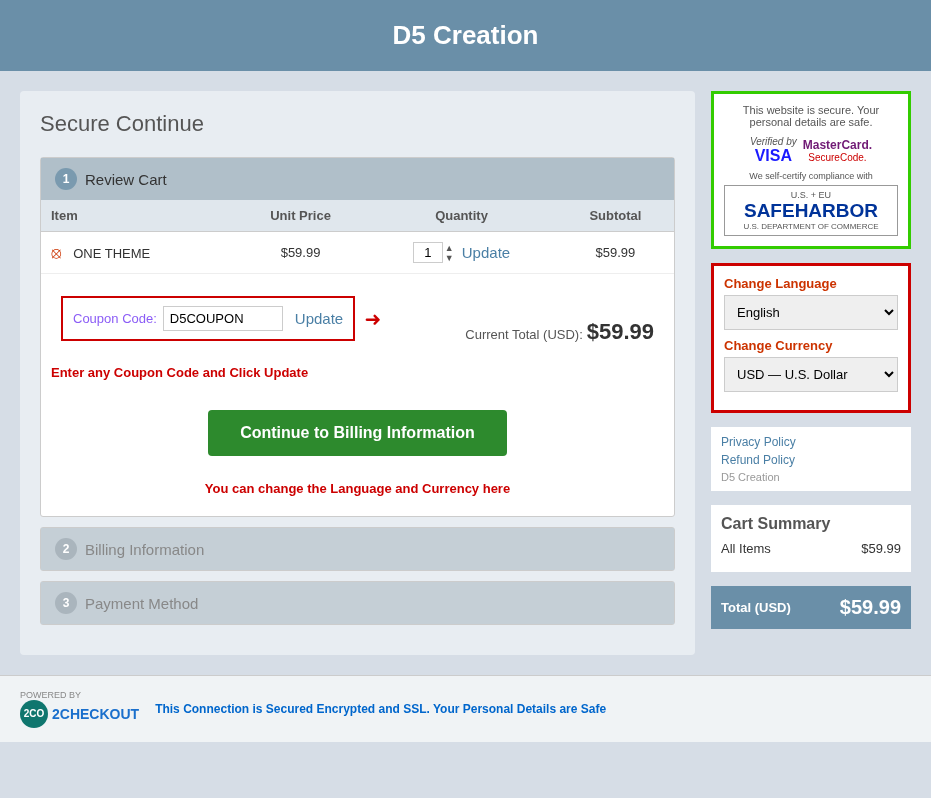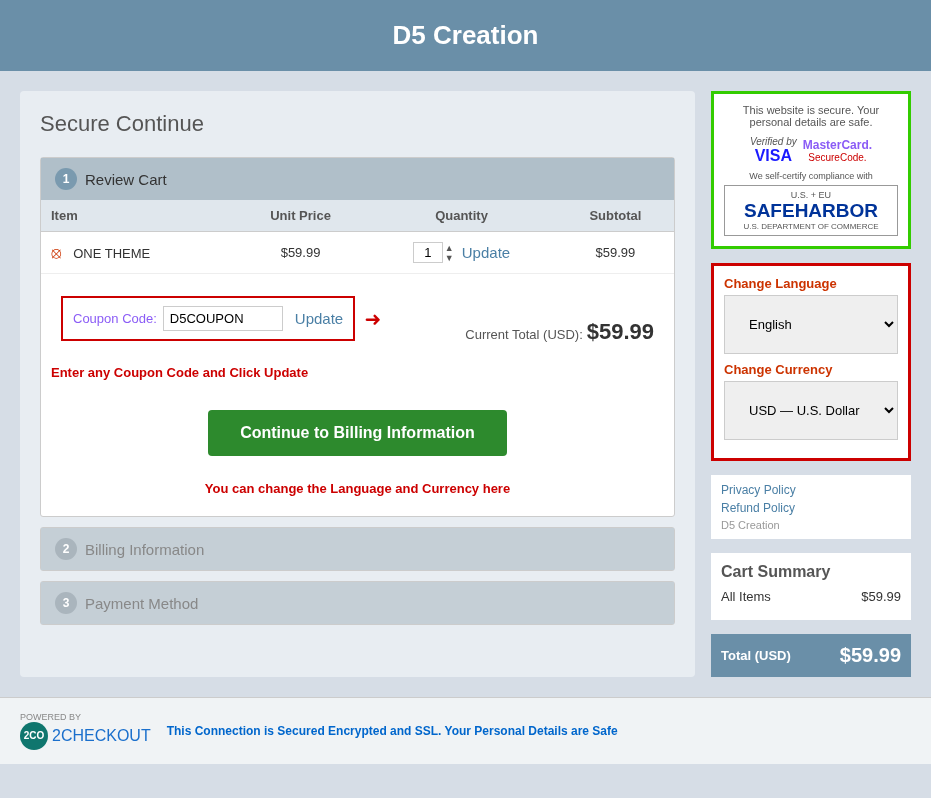--- a/index.html
+++ b/index.html
@@ -298,21 +298,21 @@
 
     .lang-label {
       color: #cc3300;
       font-weight: bold;
       font-size: 13px;
       margin-bottom: 4px;
     }
 
     .lang-select, .currency-select {
       width: 100%;
-      padding: 20px;
+      padding: 8px;
       font-size: 13px;
       border: 1px solid #ccc;
       margin-bottom: 8px;
     }
 
     
     .sidebar-links {
       background: white;
       padding: 8px 10px;
       font-size: 12px;
@@ -382,22 +382,22 @@
       align-items: flex-start;
     }
 
     .footer-logo-powered {
       font-size: 9px;
       color: #888;
       text-transform: uppercase;
     }
 
     .footer-logo-brand {
-      font-size: 16px;
-      font-weight: normal;
+      font-size: 14px;
+      font-weight: bold;
       color: #1a6fcc;
     }
 
     .footer-logo-circle {
       display: inline-block;
       background: #0f766e;
       color: white;
       border-radius: 50%;
       width: 28px;
       height: 28px;
@@ -536,21 +536,21 @@
   <div class="right-sidebar">
 
     <div class="security-box">
       <div class="security-text">This website is secure. Your personal details are safe.</div>
       <div class="verified-row">
         <div>
           <div style="font-size:10px; color:#555; font-style:italic;">Verified by</div>
           <div style="font-size:16px; font-weight:bold; color:#1a1aff;">VISA</div>
         </div>
         <div>
-          <div style="font-size:12px; font-weight:bold; color:#8b5cf6;">MasterCard.</div>
+          <div style="font-size:12px; font-weight:bold; color:#701a75;">MasterCard.</div>
           <div style="font-size:10px; color:#cc0000;">SecureCode.</div>
         </div>
       </div>
       <div style="font-size:9px; color:#555; margin-bottom:3px;">We self-certify compliance with</div>
       <div class="safeharbor-box">
         <div style="font-size:9px; color:#555;">U.S. + EU</div>
         <div class="safeharbor-title">SAFEHARBOR</div>
         <div class="safeharbor-sub">U.S. DEPARTMENT OF COMMERCE</div>
       </div>
     </div>

